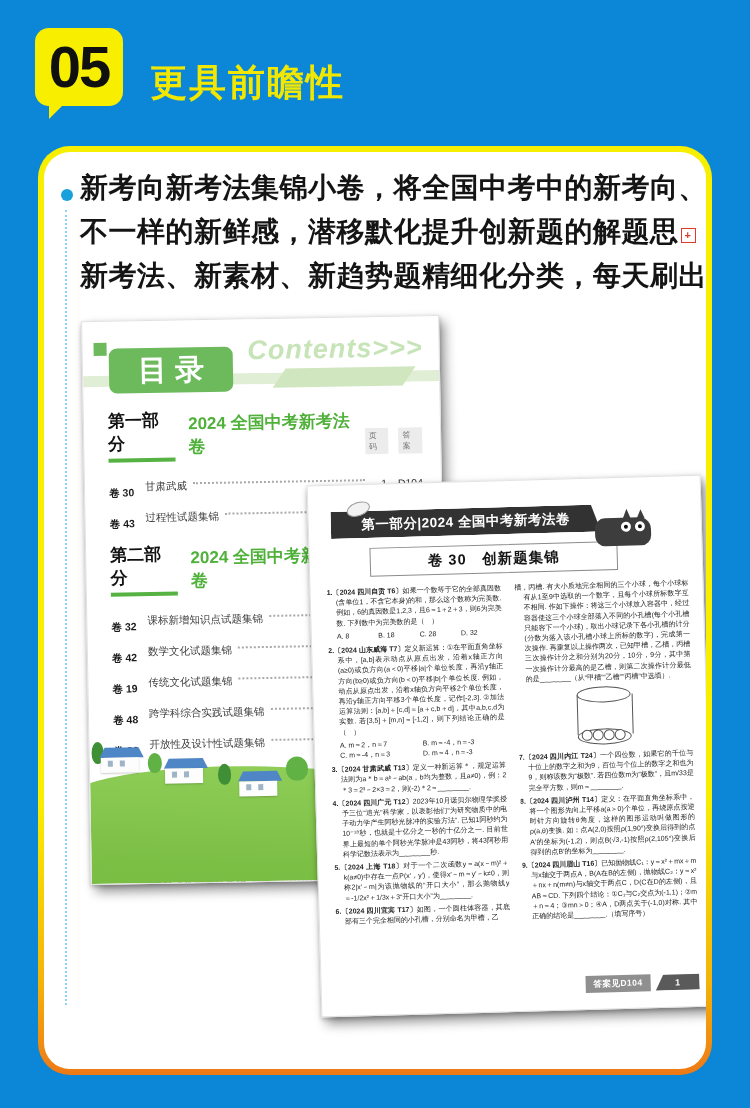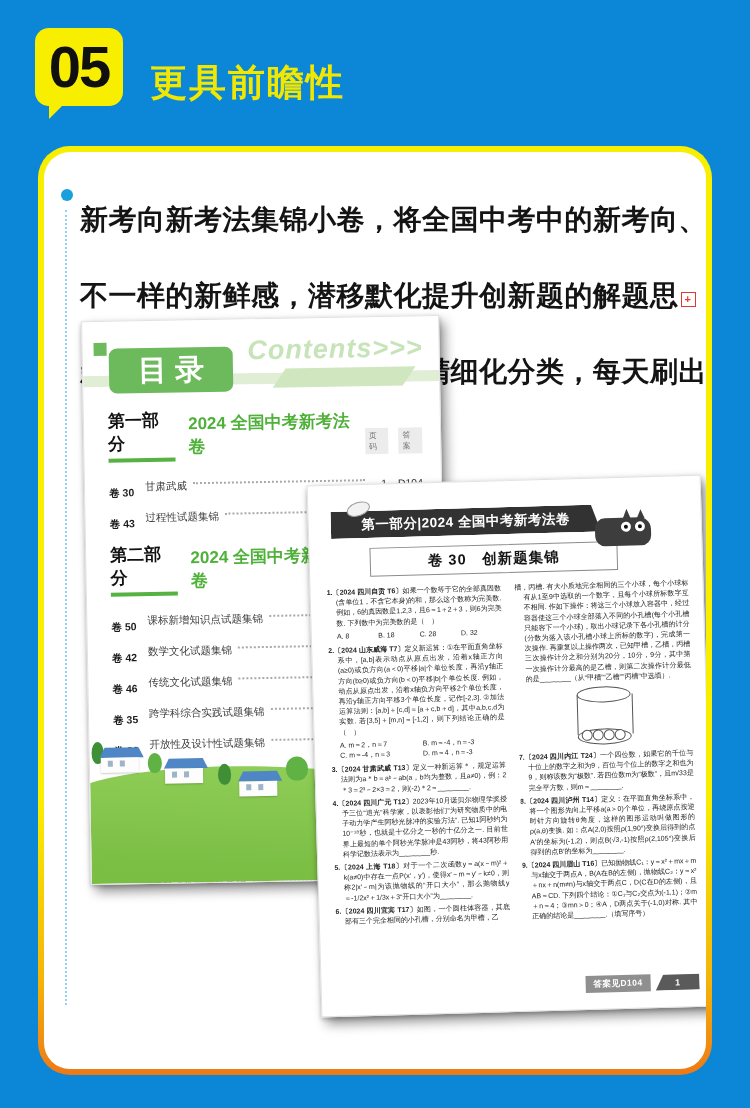--- a/index.html
+++ b/index.html
@@ -38,21 +38,21 @@
     background:#18a0dc;
   }
   .dotted-line{
     position:absolute;left:21px;top:58px;bottom:64px;width:0;
     border-left:2px dotted #8fd4f2;
   }
   .intro{
     position:absolute;left:36px;top:14px;width:625px;
     font-size:28px;line-height:44px;font-weight:600;color:#141414;letter-spacing:.5px;
   }
-  .intro-line{white-space:nowrap;margin-top:32px;}
+  .intro-line{white-space:nowrap;}
   .crop-marker{
     display:inline-block;width:13px;height:13px;border:1.5px solid #e03a2f;
     color:#e03a2f;font-size:11px;line-height:12px;text-align:center;font-weight:700;
     vertical-align:2px;margin-left:2px;background:#fff;
   }
   
   .book{
     position:absolute;background:#fff;border:1px solid #e2e2e2;
     box-shadow:5px 7px 12px rgba(0,0,0,.42),0 2px 4px rgba(0,0,0,.25);
   }
@@ -209,36 +209,36 @@
             <div class="toc-part-head">
               <span class="part-label">第二部分</span>
               <span class="part-title">2024 全国中考新考向卷</span>
               <div class="part-cols">
                 <span class="col-tag">页码</span>
                 <span class="col-tag">答案</span>
               </div>
             </div>
             <div class="toc-items">
               <div class="toc-item">
-                <span class="item-no">卷 50</span>
+                <span class="item-no">卷 32</span>
                 <span class="item-title">课标新增知识点试题集锦</span>
                 <div class="dots"></div>
               </div>
               <div class="toc-item">
                 <span class="item-no">卷 42</span>
                 <span class="item-title">数学文化试题集锦</span>
                 <div class="dots"></div>
               </div>
               <div class="toc-item">
-                <span class="item-no">卷 46</span>
+                <span class="item-no">卷 19</span>
                 <span class="item-title">传统文化试题集锦</span>
                 <div class="dots"></div>
               </div>
               <div class="toc-item">
-                <span class="item-no">卷 35</span>
+                <span class="item-no">卷 48</span>
                 <span class="item-title">跨学科综合实践试题集锦</span>
                 <div class="dots"></div>
               </div>
               <div class="toc-item">
                 <span class="item-no">卷 36</span>
                 <span class="item-title">开放性及设计性试题集锦</span>
                 <div class="dots"></div>
               </div>
               <div class="toc-item">
                 <span class="item-no">卷 37</span>

